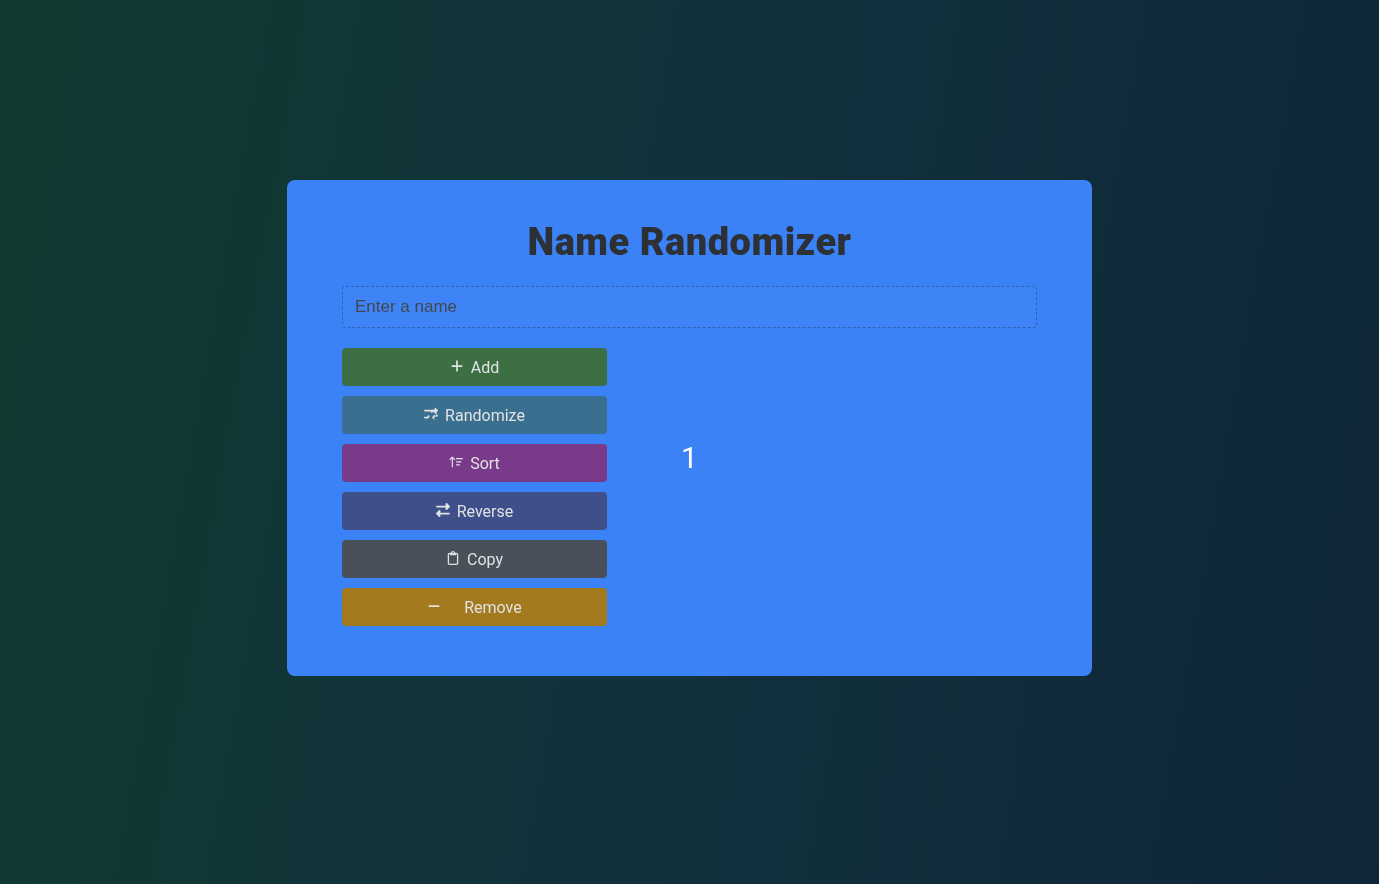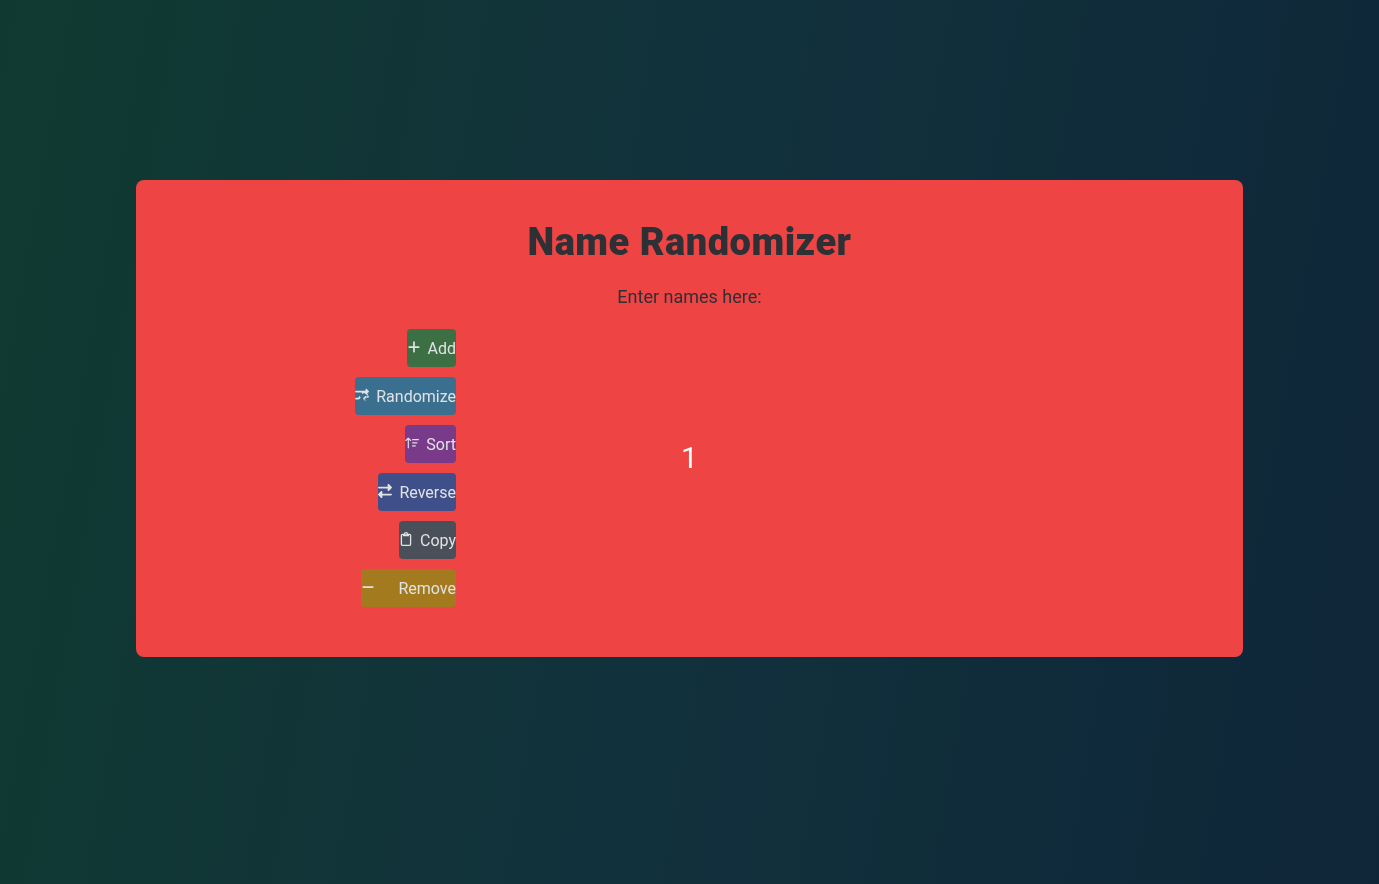--- a/index.html
+++ b/index.html
@@ -13,22 +13,22 @@
   .overlay {
     position: fixed;
     inset: 0;
     background: rgba(0,0,0,0.45);
     display: flex;
     align-items: flex-start;
     justify-content: center;
     padding-top: 180px;
   }
   .card {
-    width: 1107px;
-    background: #ef4444;
+    width: 805px;
+    background: #3b82f6;
     border-radius: 8px;
     padding: 40px 55px 50px 55px;
     position: relative;
   }
   .title {
     text-align: center;
     font-size: 38px;
     font-weight: 900;
     color: #2d3035;
     letter-spacing: 0.5px;
@@ -67,21 +67,20 @@
   .empty-msg {
     font-size: 24px;
     font-weight: 700;
     color: #2d3035;
   }
   .btn-col {
     width: 265px;
     display: flex;
     flex-direction: column;
     gap: 10px;
-    align-items: flex-end;
   }
   .btn {
     display: flex;
     align-items: center;
     justify-content: center;
     gap: 7px;
     height: 38px;
     border: none;
     border-radius: 4px;
     font-size: 16px;
@@ -108,22 +107,22 @@
     pointer-events: none;
   }
 </style>
 </head>
 <body>
 
 <div class="overlay">
   <div class="card">
 
     <h1 class="title">Name Randomizer</h1>
-    <p class="prompt">Enter names here:</p>
 
+    <input type="text" class="name-input" placeholder="Enter a name" style="">
 
     <div class="content-row">
 
       <div class="btn-col">
 
         <button class="btn btn-add">
           <span>
             <svg viewBox="0 0 448 512">
                 <path d="M432 256c0 17.7-14.3 32-32 32H256v144c0 17.7-14.3 32-32 32s-32-14.3-32-32V288H48c-17.7 0-32-14.3-32-32s14.3-32 32-32h144V80c0-17.7 14.3-32 32-32s32 14.3 32 32v144h144c17.7 0 32 14.3 32 32z"></path>
               </svg>

